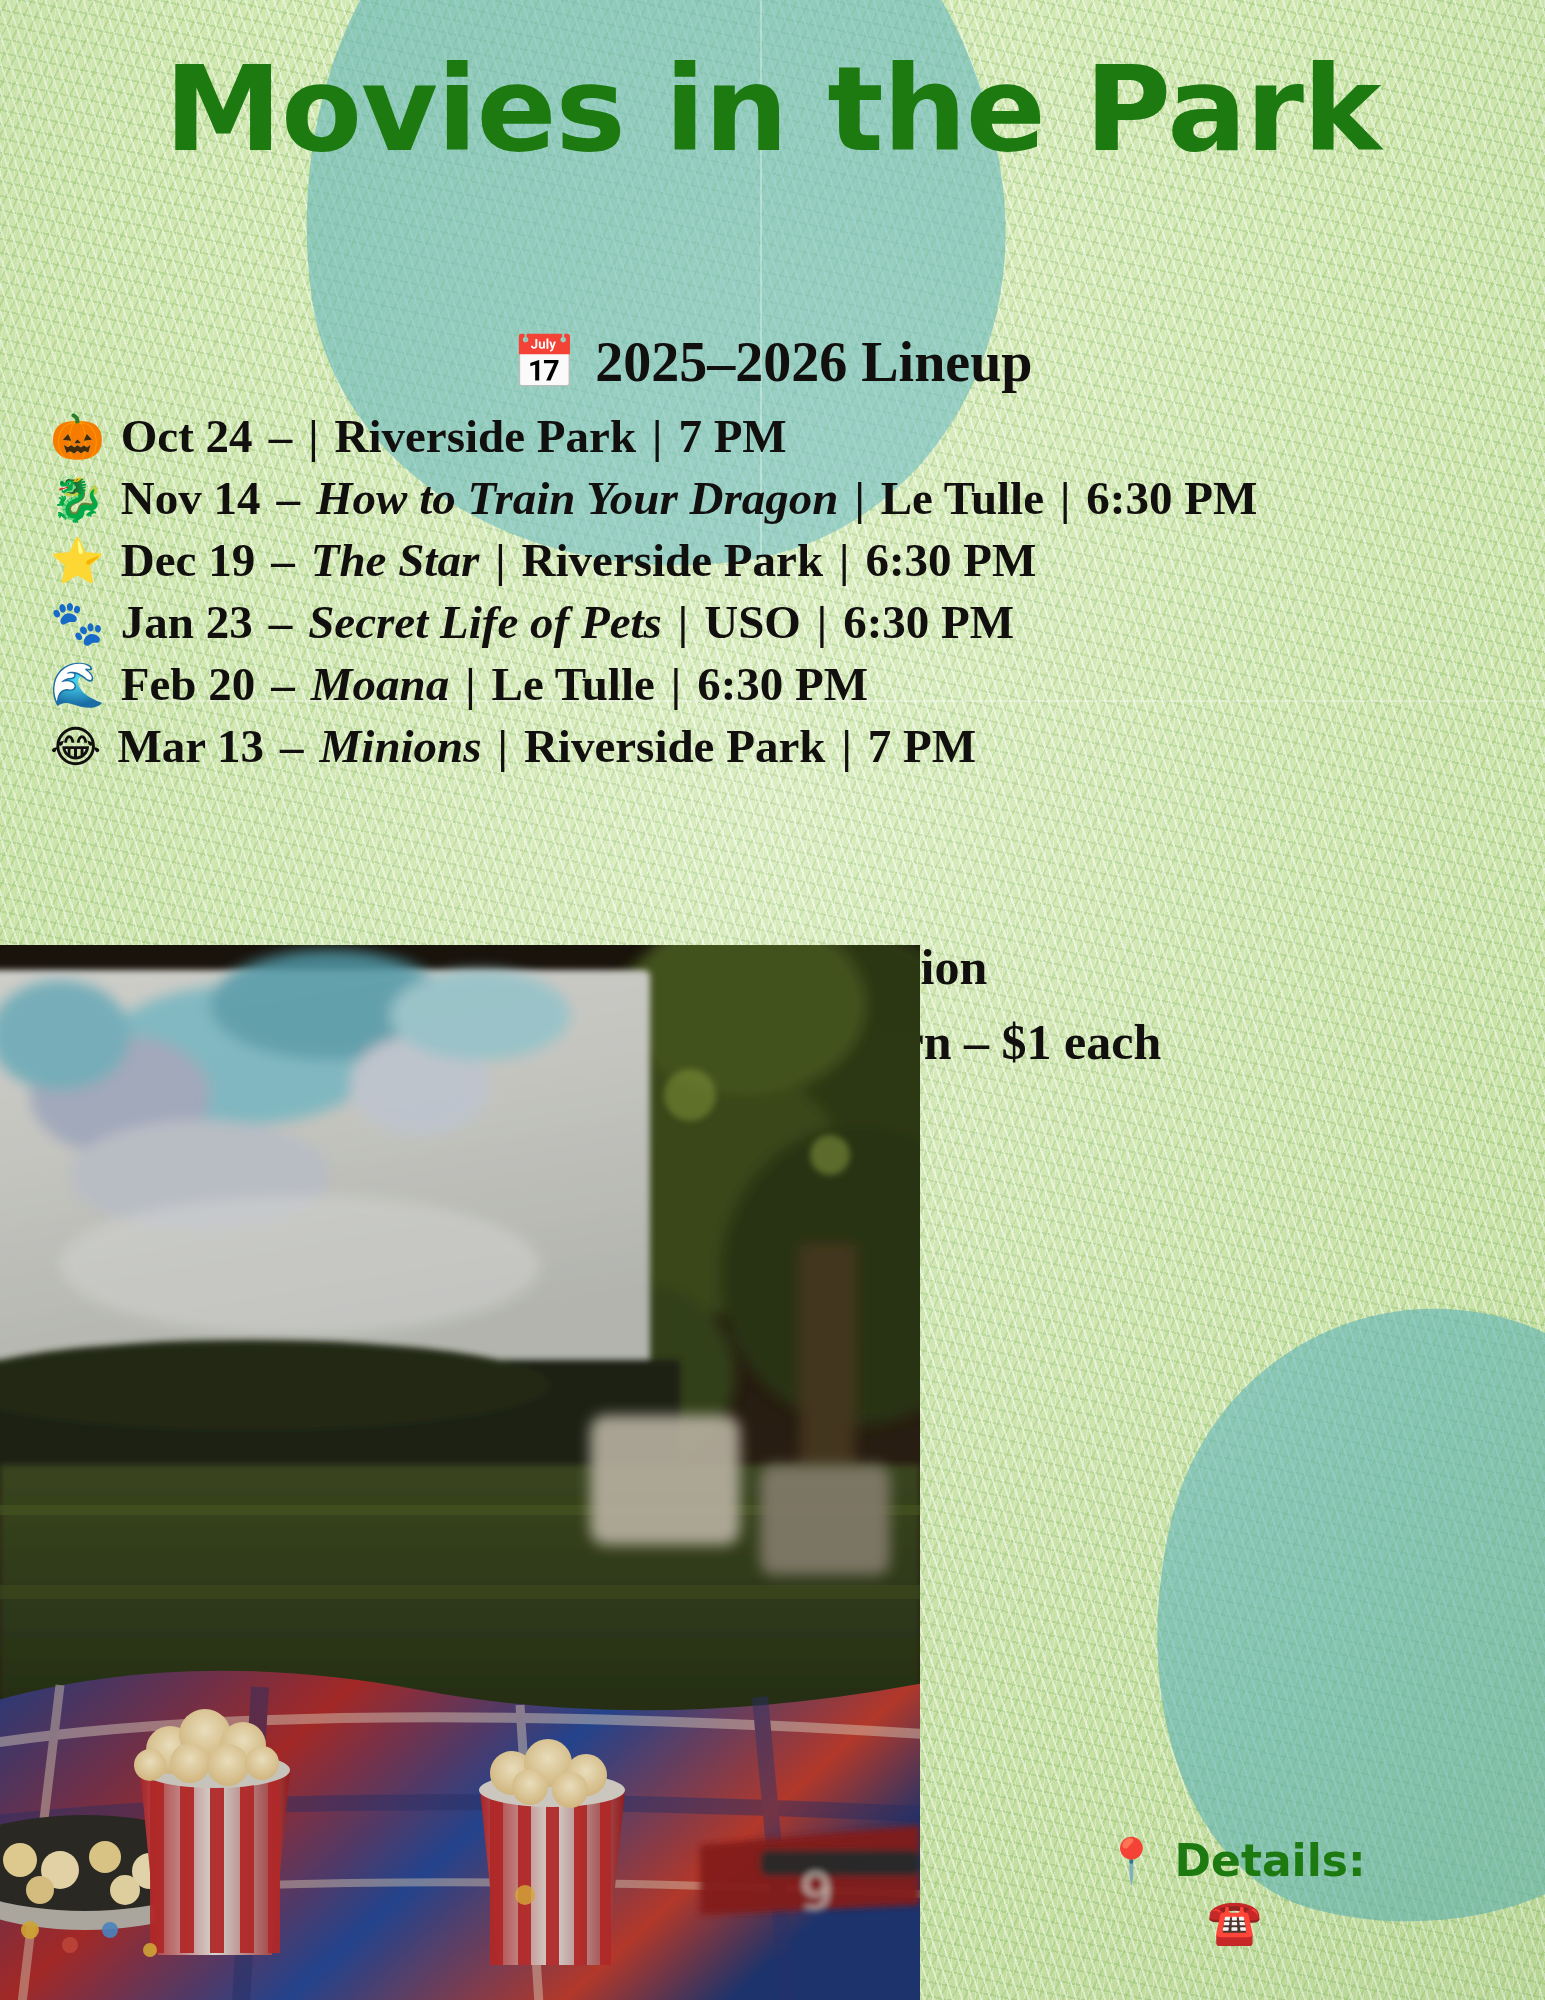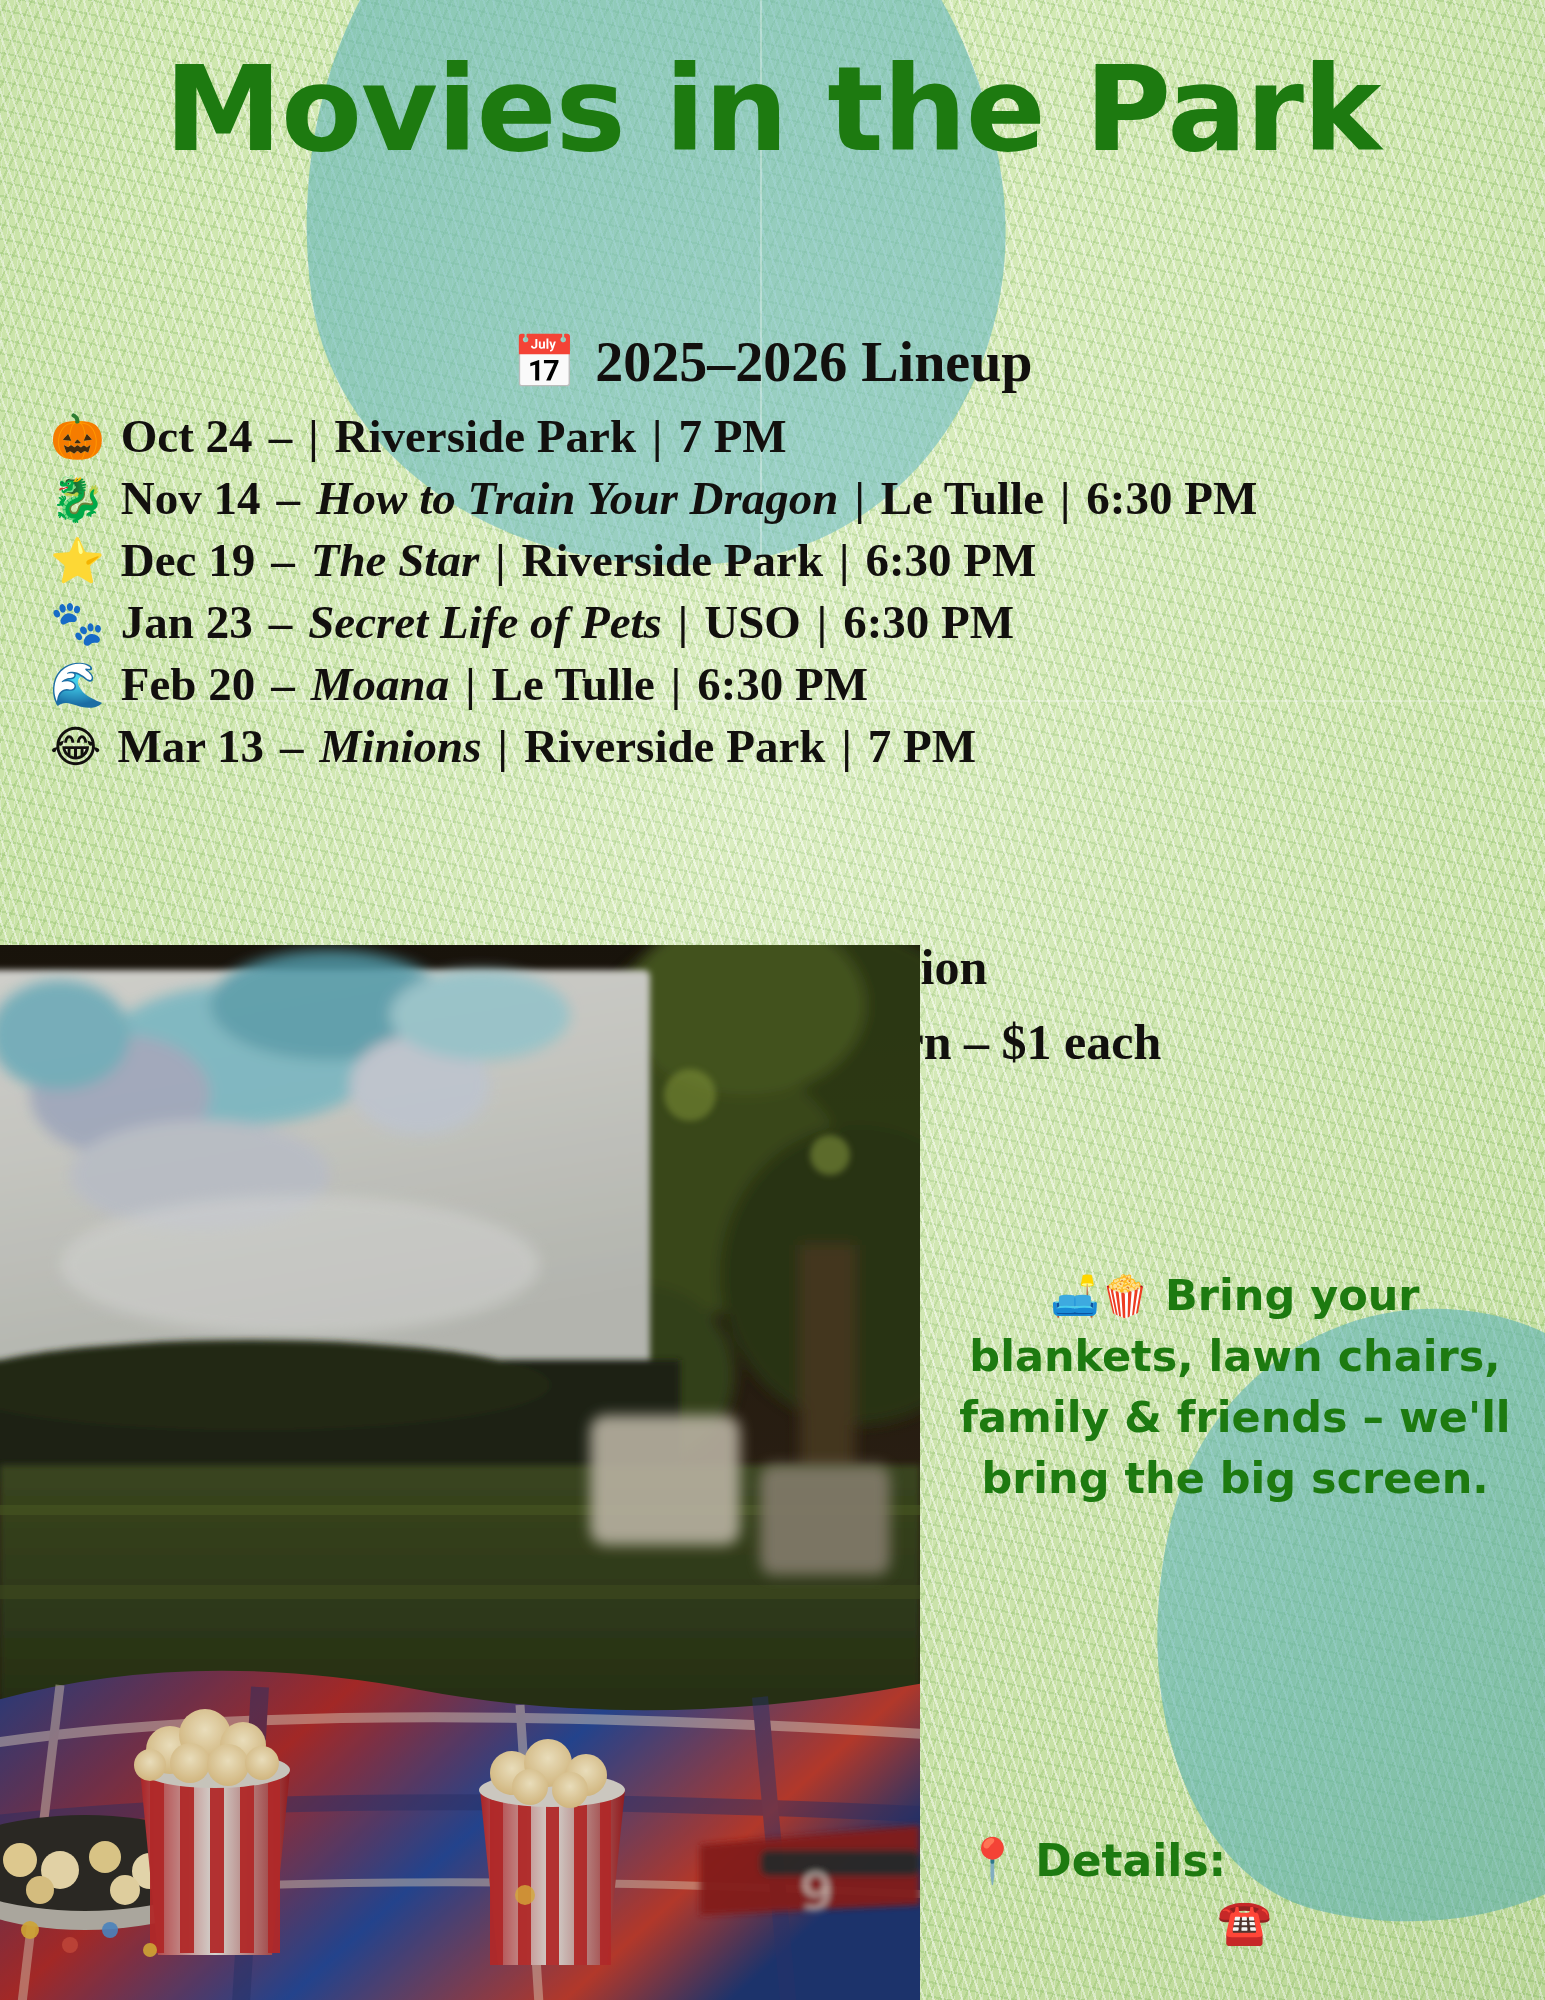--- a/index.html
+++ b/index.html
@@ -166,23 +166,24 @@
     font-family: "DejaVu Sans", sans-serif;
     font-size: 43px;
     font-weight: bold;
     line-height: 1.42;
     color: #1d7a10;
   }
   .bring .emoji { font-size: 40px; }
 
   .details {
     position: absolute;
-    right: 20px;
+    right: 30px;
     bottom: 46px;
     width: 560px;
+    text-align: center;
     font-family: "DejaVu Sans", sans-serif;
     color: #1d7a10;
   }
   .details-label {
     font-size: 44px;
     font-weight: bold;
     line-height: 1.35;
   }
   .details-url {
     font-size: 44px;
@@ -467,24 +468,20 @@
         <circle cx="30" cy="985" r="9" fill="#e2b53a"></circle>
         <circle cx="70" cy="1000" r="8" fill="#cf4a3d"></circle>
         <circle cx="110" cy="985" r="8" fill="#4f8fd1"></circle>
         <circle cx="150" cy="1005" r="7" fill="#e2b53a"></circle>
       </g>
 
       <rect x="0" y="0" width="920" height="1055" fill="#2b1d0c" opacity="0.10"></rect>
     </svg>
   </div>
 
-  <div class="bring">
-    <span class="emoji">🛋️🍿</span>
-    <span>Bring your blankets, lawn chairs, family &amp; friends – we'll bring the big screen.</span>
-  </div>
 
   <div class="details">
     <div class="details-label">
       <span class="emoji">📍</span>
       <span>Details:</span>
     </div>
     <div class="details-phone">
       <span class="emoji">☎️</span>
     </div>
   </div>

